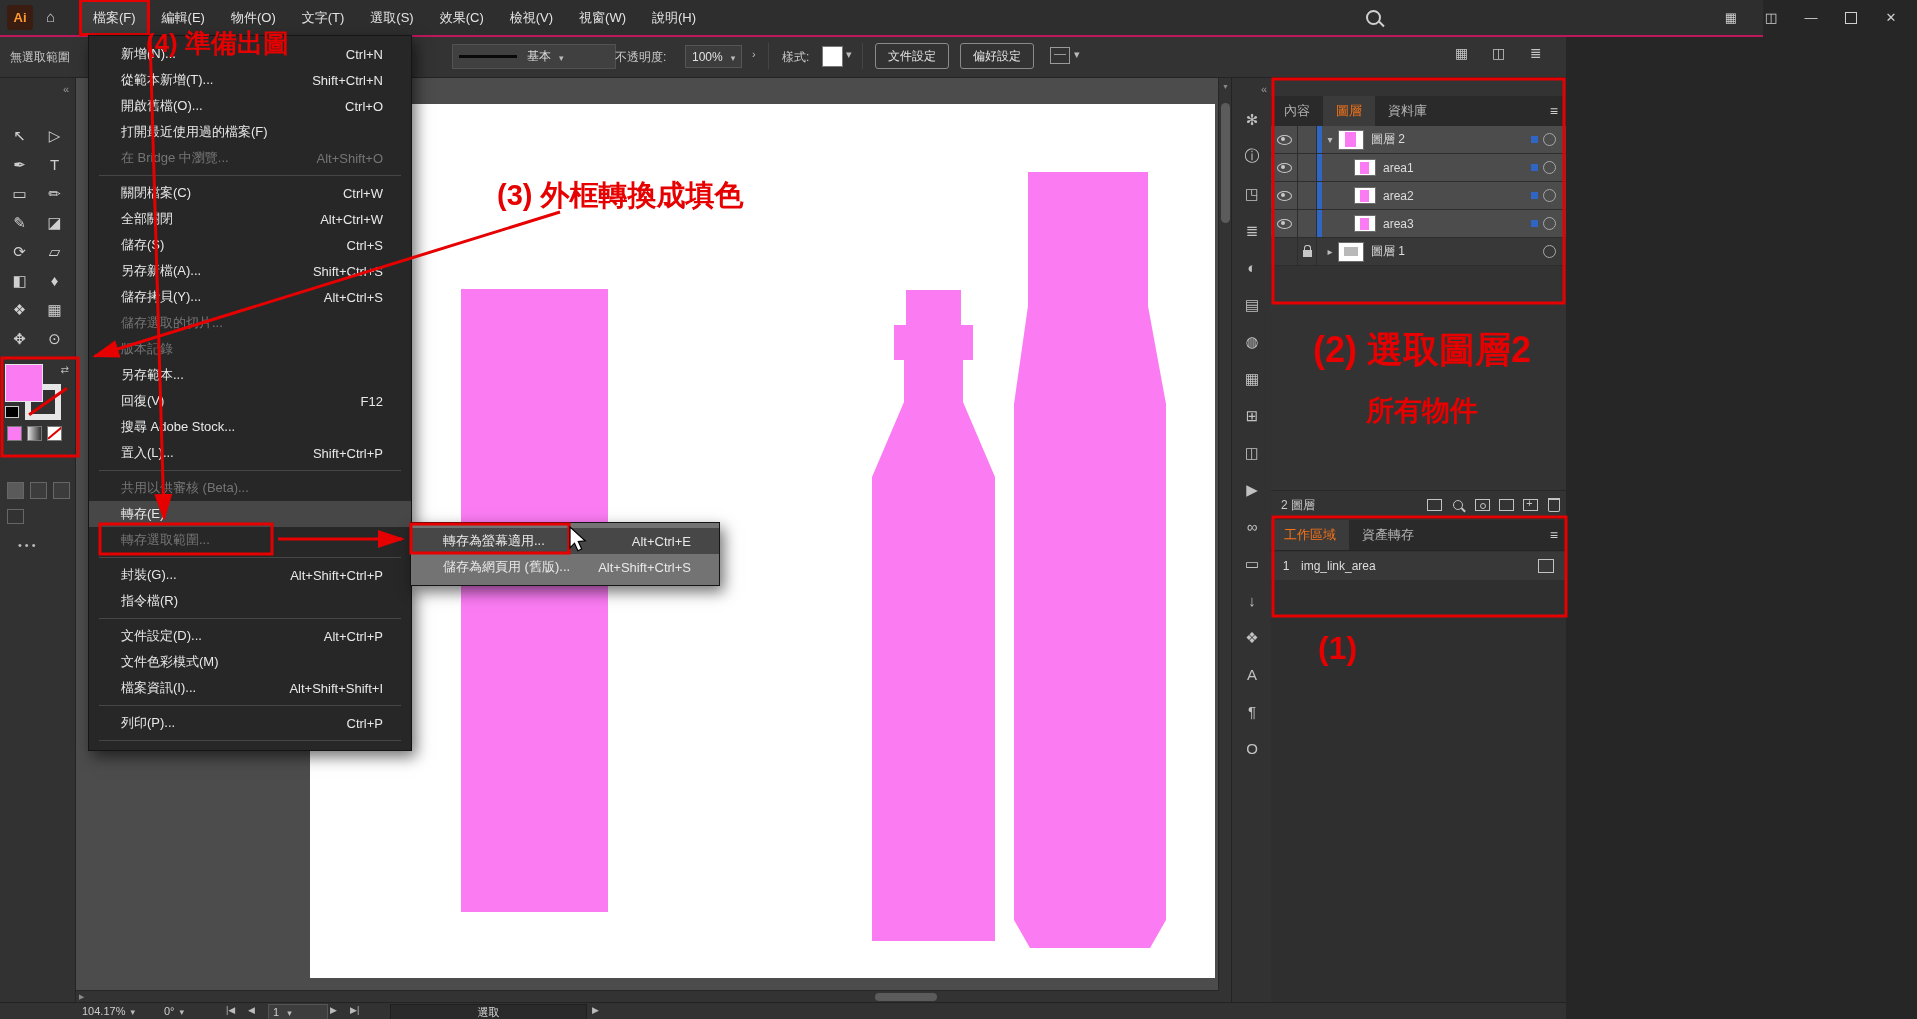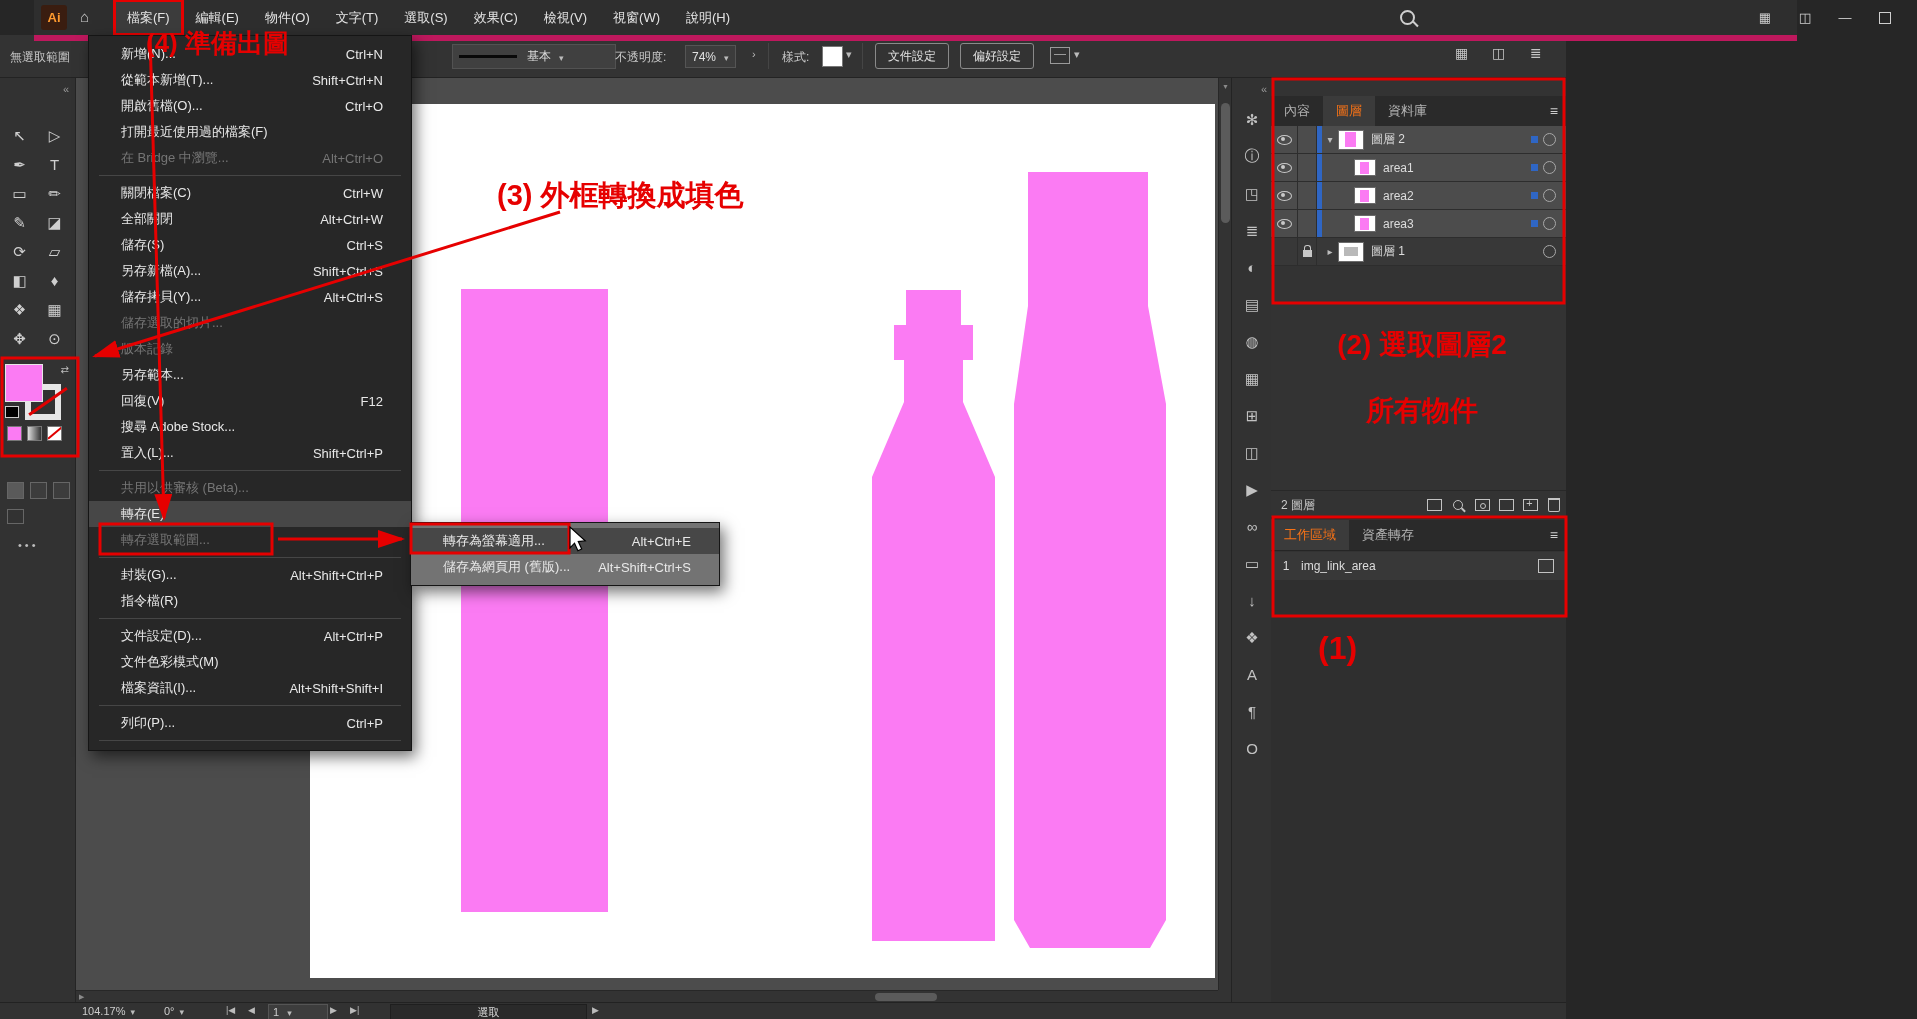--- a/index.html
+++ b/index.html
@@ -1,21 +1,21 @@
 <!DOCTYPE html>
 <html><head>
 <meta charset="utf-8">
 <style>
   html,body{margin:0;padding:0;width:1917px;height:1019px;overflow:hidden;
     background:#262626;font-family:"Liberation Sans","DejaVu Sans",sans-serif;}
   #app{position:absolute;left:0;top:0;width:1917px;height:1019px;}
 
   
   .menubar{position:absolute;left:0;top:0;width:1763px;height:35px;background:#2e2e2e;
-    border-bottom:6px solid #be185d;z-index:40;margin-left:34px;}
+    border-bottom:2px solid #be185d;z-index:40;}
   .ai-logo{position:absolute;left:7px;top:5px;width:26px;height:25px;background:#3a1d10;
     color:#ff9a2e;font-weight:bold;font-size:13px;text-align:center;line-height:25px;border-radius:3px;}
   .home-ic{position:absolute;left:46px;top:8px;color:#cfcfcf;font-size:15px;}
   .mb-items{position:absolute;left:80px;top:0;height:35px;display:flex;}
   .mb-item{padding:0 13px;line-height:35px;color:#e4e4e4;font-size:13px;cursor:default;}
   .mb-item.boxed{outline:3px solid #e60000;outline-offset:-2px;background:#3c3c3c;}
   .css-search{position:absolute;left:1366px;top:10px;width:11px;height:11px;border:2px solid #cfcfcf;border-radius:50%;}
   .css-search::after{content:"";position:absolute;width:7px;height:2px;background:#cfcfcf;
     transform:rotate(45deg);right:-6px;bottom:-2px;}
   .wb{position:absolute;top:0;width:38px;height:35px;color:#cfcfcf;text-align:center;line-height:35px;font-size:13px;}
@@ -216,21 +216,21 @@
     <span class="cb-dd" style="left:102px"></span>
     <span class="cb-dd" style="left:140px"></span>
     <span class="cb-sep" style="left:182px"></span>
     <div class="cb-stroke">
       <i class="stroke-line"></i>
       <span>基本</span>
       <i class="dd-ar"></i>
     </div>
     <span class="cb-label" style="left:615px">不透明度:</span>
     <div class="cb-val" style="left:685px">
-      <span>74%</span>
+      <span>100%</span>
       <i class="dd-ar"></i>
     </div>
     <span class="cb-chev" style="left:752px">›</span>
     <span class="cb-sep" style="left:768px"></span>
     <span class="cb-label" style="left:782px">樣式:</span>
     <span class="cb-swatch"></span>
     <span class="cb-chev" style="left:846px">▾</span>
     <span class="cb-sep" style="left:862px"></span>
     <div class="cb-btn" style="left:875px">文件設定</div>
     <div class="cb-btn" style="left:960px">偏好設定</div>
@@ -528,21 +528,21 @@
       </div>
 
       <div class="menu-item">
         <span class="mi-label">打開最近使用過的檔案(F)</span>
         <span class="mi-short"></span>
 
       </div>
 
       <div class="menu-item disabled">
         <span class="mi-label">在 Bridge 中瀏覽...</span>
-        <span class="mi-short">Alt+Ctrl+O</span>
+        <span class="mi-short">Alt+Shift+O</span>
 
       </div>
 
       <div class="menu-item sep">
         <span class="mi-label"></span>
         <span class="mi-short"></span>
 
       </div>
 
       <div class="menu-item">
@@ -709,21 +709,21 @@
 
       <div class="menu-item">
         <span class="mi-label">儲存為網頁用 (舊版)...</span>
         <span class="mi-short">Alt+Shift+Ctrl+S</span>
 
       </div>
     </div>
 
   <div class="anno" style="left:146px;top:26px;font-size:26px">(4) 準備出圖</div>
   <div class="anno" style="left:497px;top:176px;font-size:29px">(3) 外框轉換成填色</div>
-  <div class="anno" style="left:1286px;top:326px;width:272px;text-align:center;font-size:28px">(2) 選取圖層2</div>
+  <div class="anno" style="left:1286px;top:326px;width:272px;text-align:center;font-size:36px">(2) 選取圖層2</div>
   <div class="anno" style="left:1286px;top:392px;width:272px;text-align:center;font-size:28px">所有物件</div>
   <div class="anno" style="left:1318px;top:630px;font-size:32px">(1)</div>
 
   <svg class="overlay" viewBox="0 0 1917 1019">
     <defs>
       <marker id="ah" markerWidth="10" markerHeight="8" refX="8" refY="3" orient="auto" markerUnits="strokeWidth">
         <path d="M0,0 L9,3 L0,6 Z" fill="#e60000"></path>
       </marker>
     </defs>
     <g fill="none" stroke="#e60000" stroke-width="3">

